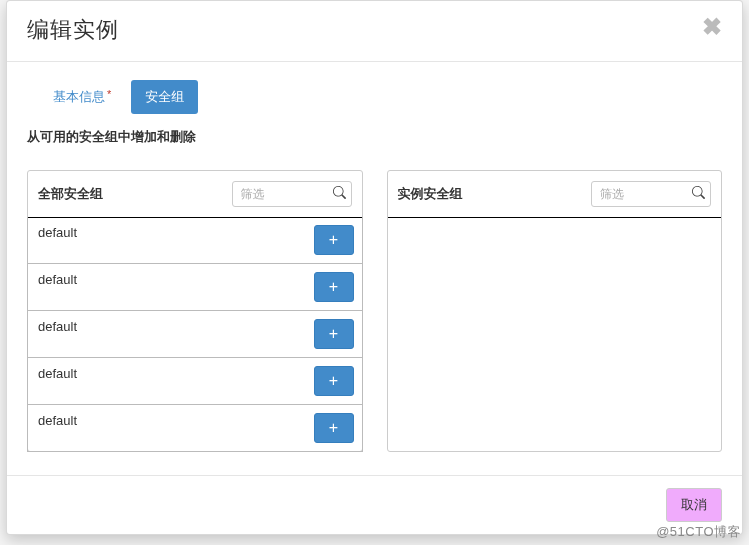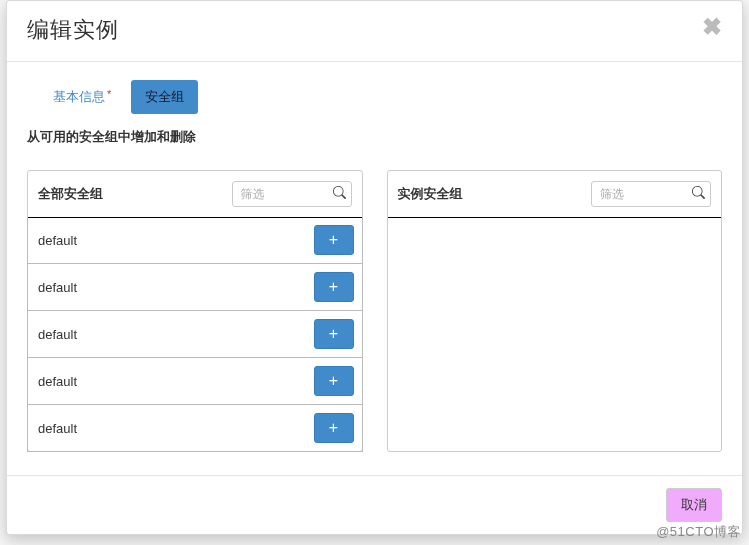--- a/index.html
+++ b/index.html
@@ -58,21 +58,21 @@
       padding: 8px 14px;
       font-size: 13px;
       border-radius: 3px;
       cursor: pointer;
       color: #428bca;
       position: relative;
     }
     .tab .asterisk { color: #c0392b; font-size: 11px; vertical-align: top; margin-left: 2px;}
     .tab.active {
       background: #428bca;
-      color: #0f172a;
+      color: #ffffff;
     }
     .subtitle {
       font-size: 13px;
       color: #333;
       margin-bottom: 24px;
       font-weight: bold;
     }
     .dual-panel {
       display: flex;
       gap: 24px;
@@ -115,21 +115,20 @@
       font-size: 13px;
       color: #444;
       pointer-events: none;
     }
     .panel-body {
       padding: 0;
     }
     .sg-list { list-style: none; }
     .sg-item {
       display: flex;
-      align-items: center;
       justify-content: space-between;
       padding: 8px 8px 8px 10px;
       border: 1px solid #bbb;
       margin: -1px;
     }
     .sg-item:first-child { border-top: none; }
     .sg-name {
       font-size: 13px;
       color: #333;
     }

